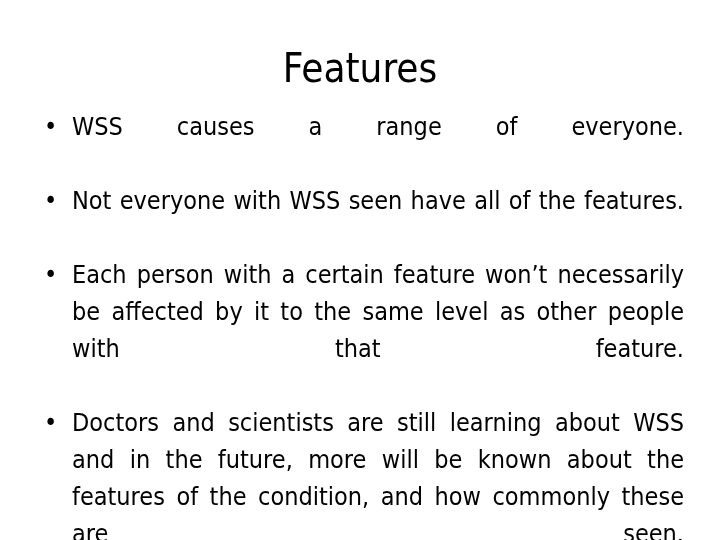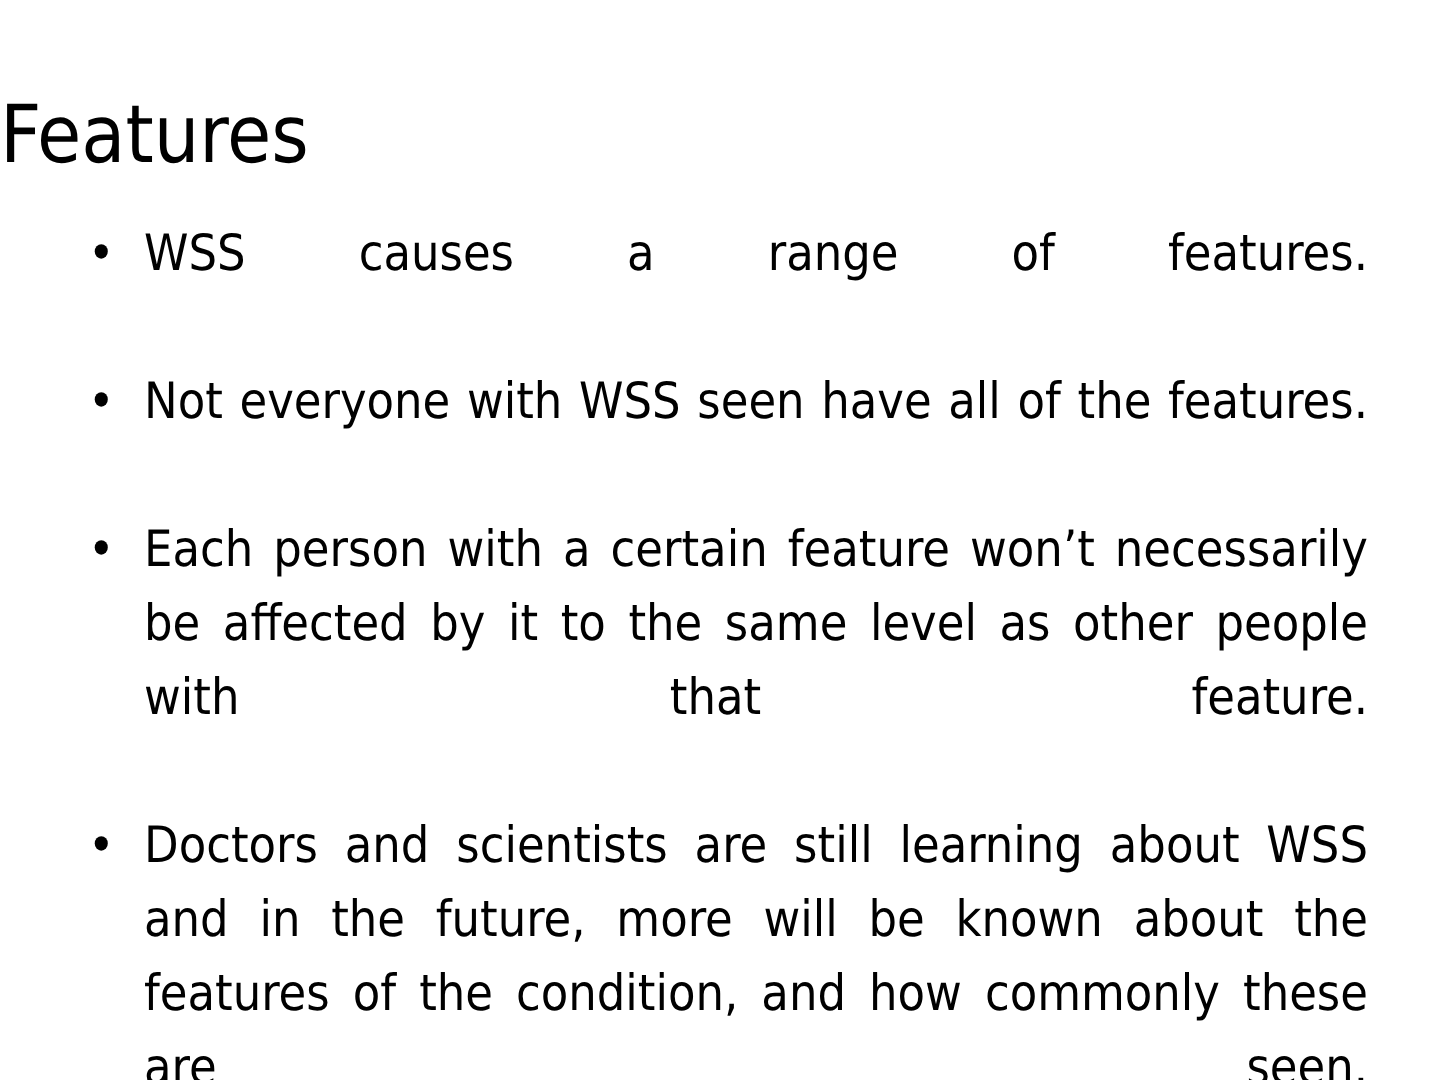--- a/index.html
+++ b/index.html
@@ -21,20 +21,21 @@
     height: 540px;
     background: #ffffff;
     box-sizing: border-box;
   }
 
   .slide-title {
     position: absolute;
     left: 0;
     top: 44px;
     width: 720px;
+    text-align: center;
     font-size: 40px;
     line-height: 48px;
     font-weight: 400;
     letter-spacing: 0px;
     color: #000000;
     white-space: nowrap;
   }
 
   .body-area {
     position: absolute;
@@ -91,21 +92,21 @@
 
 <div class="slide">
 
   <div class="slide-title">Features</div>
 
   <div class="body-area">
     <ul class="bullet-list">
 
       <li class="bullet-item">
         <span class="dot">•</span>
-        <span class="btext">WSS causes a range of features.</span>
+        <span class="btext">WSS causes a range of everyone.</span>
       </li>
 
       <li class="bullet-item">
         <span class="dot">•</span>
         <span class="btext">Not everyone with WSS seen have all of the features.</span>
       </li>
 
       <li class="bullet-item">
         <span class="dot">•</span>
         <span class="btext">Each person with a certain feature won’t necessarily be affected by it to the same level as other people with that feature.</span>

